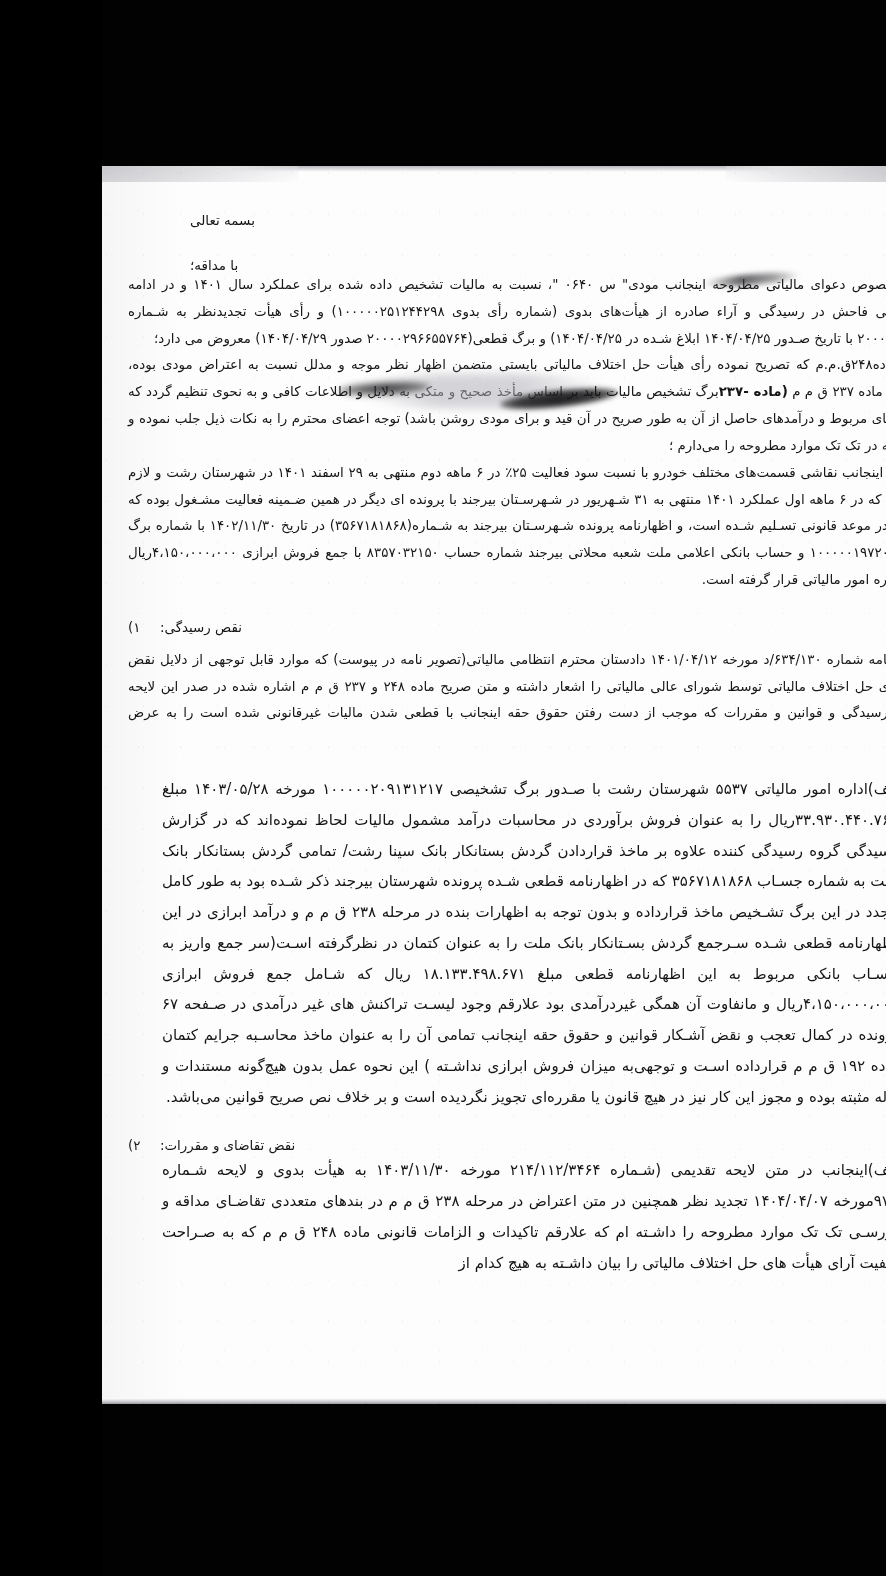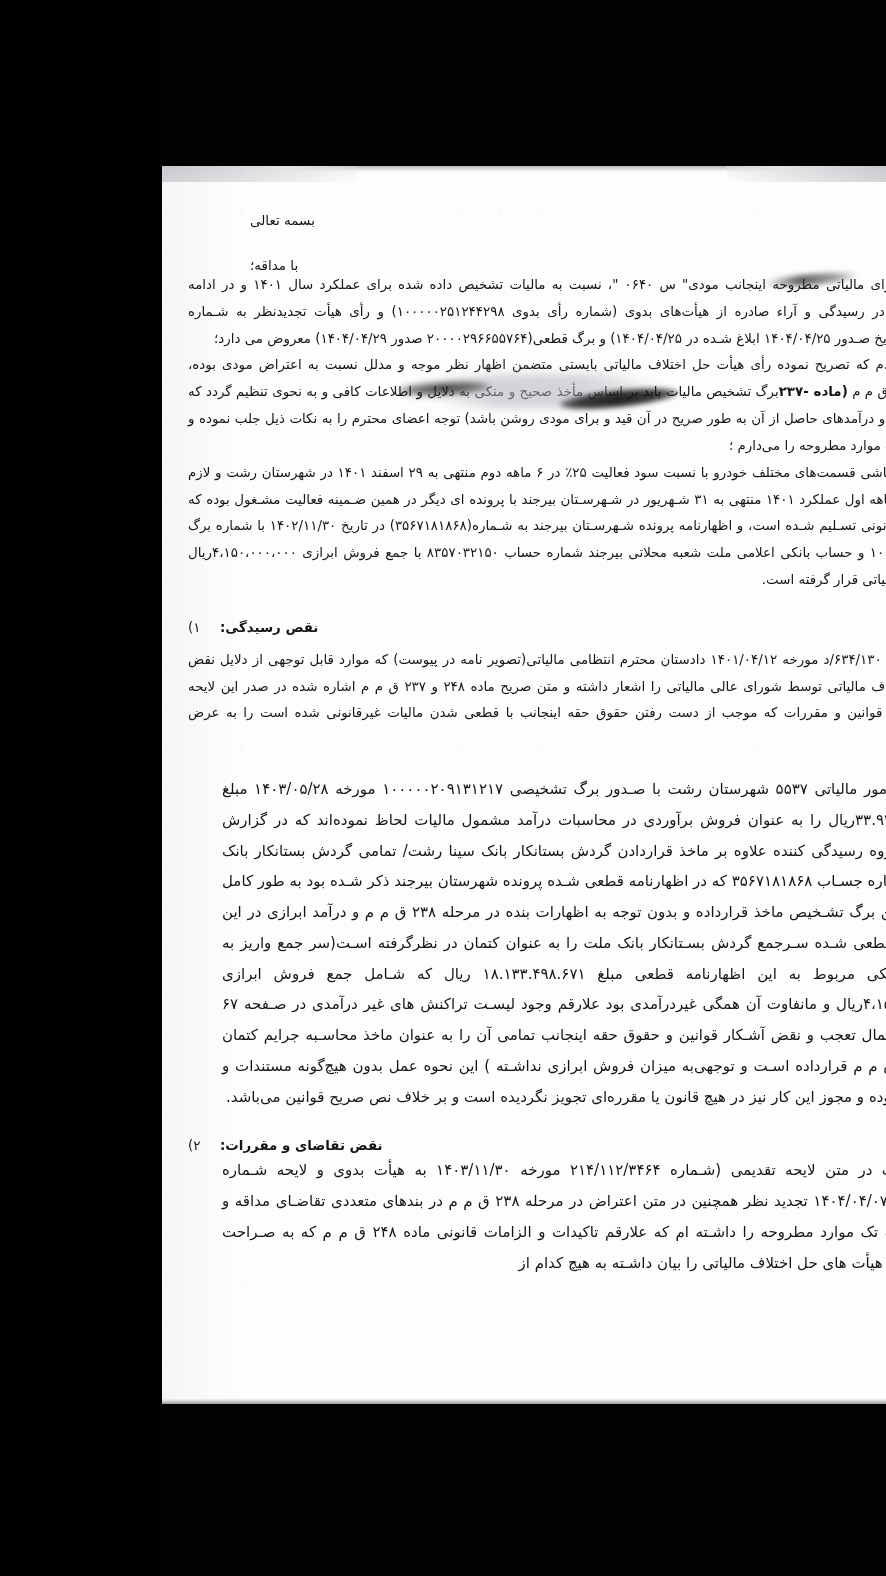--- a/index.html
+++ b/index.html
@@ -10,21 +10,21 @@
   }
   body {
     width: 886px;
     height: 1576px;
     overflow: hidden;
     font-family: "DejaVu Sans", "Liberation Sans", sans-serif;
   }
 
   #screen {
     position: relative;
-    width: 724px;
+    width: 784px;
     height: 1576px;
     background: #000000;
     overflow: hidden;
   }
 
   
   .band {
     position: absolute;
     left: 0;
     width: 886px;
@@ -178,21 +178,21 @@
   .section-head {
     display: flex;
     flex-direction: row;
     justify-content: flex-end;
     align-items: baseline;
     gap: 14px;
     font-size: 13.4px;
     margin-top: 26px;
     padding-left: 0;
   }
-  .section-head .sec-title { order: 1; font-weight: bold; }
+  .section-head .sec-title { order: 1; }
   .section-head .sec-num   { order: 2; width: 18px; text-align: left; }
 
   .section-intro {
     margin: 12px 0 12px 0;
     font-size: 13.4px;
     line-height: 2.0;
     text-align: justify;
   }
 
   

